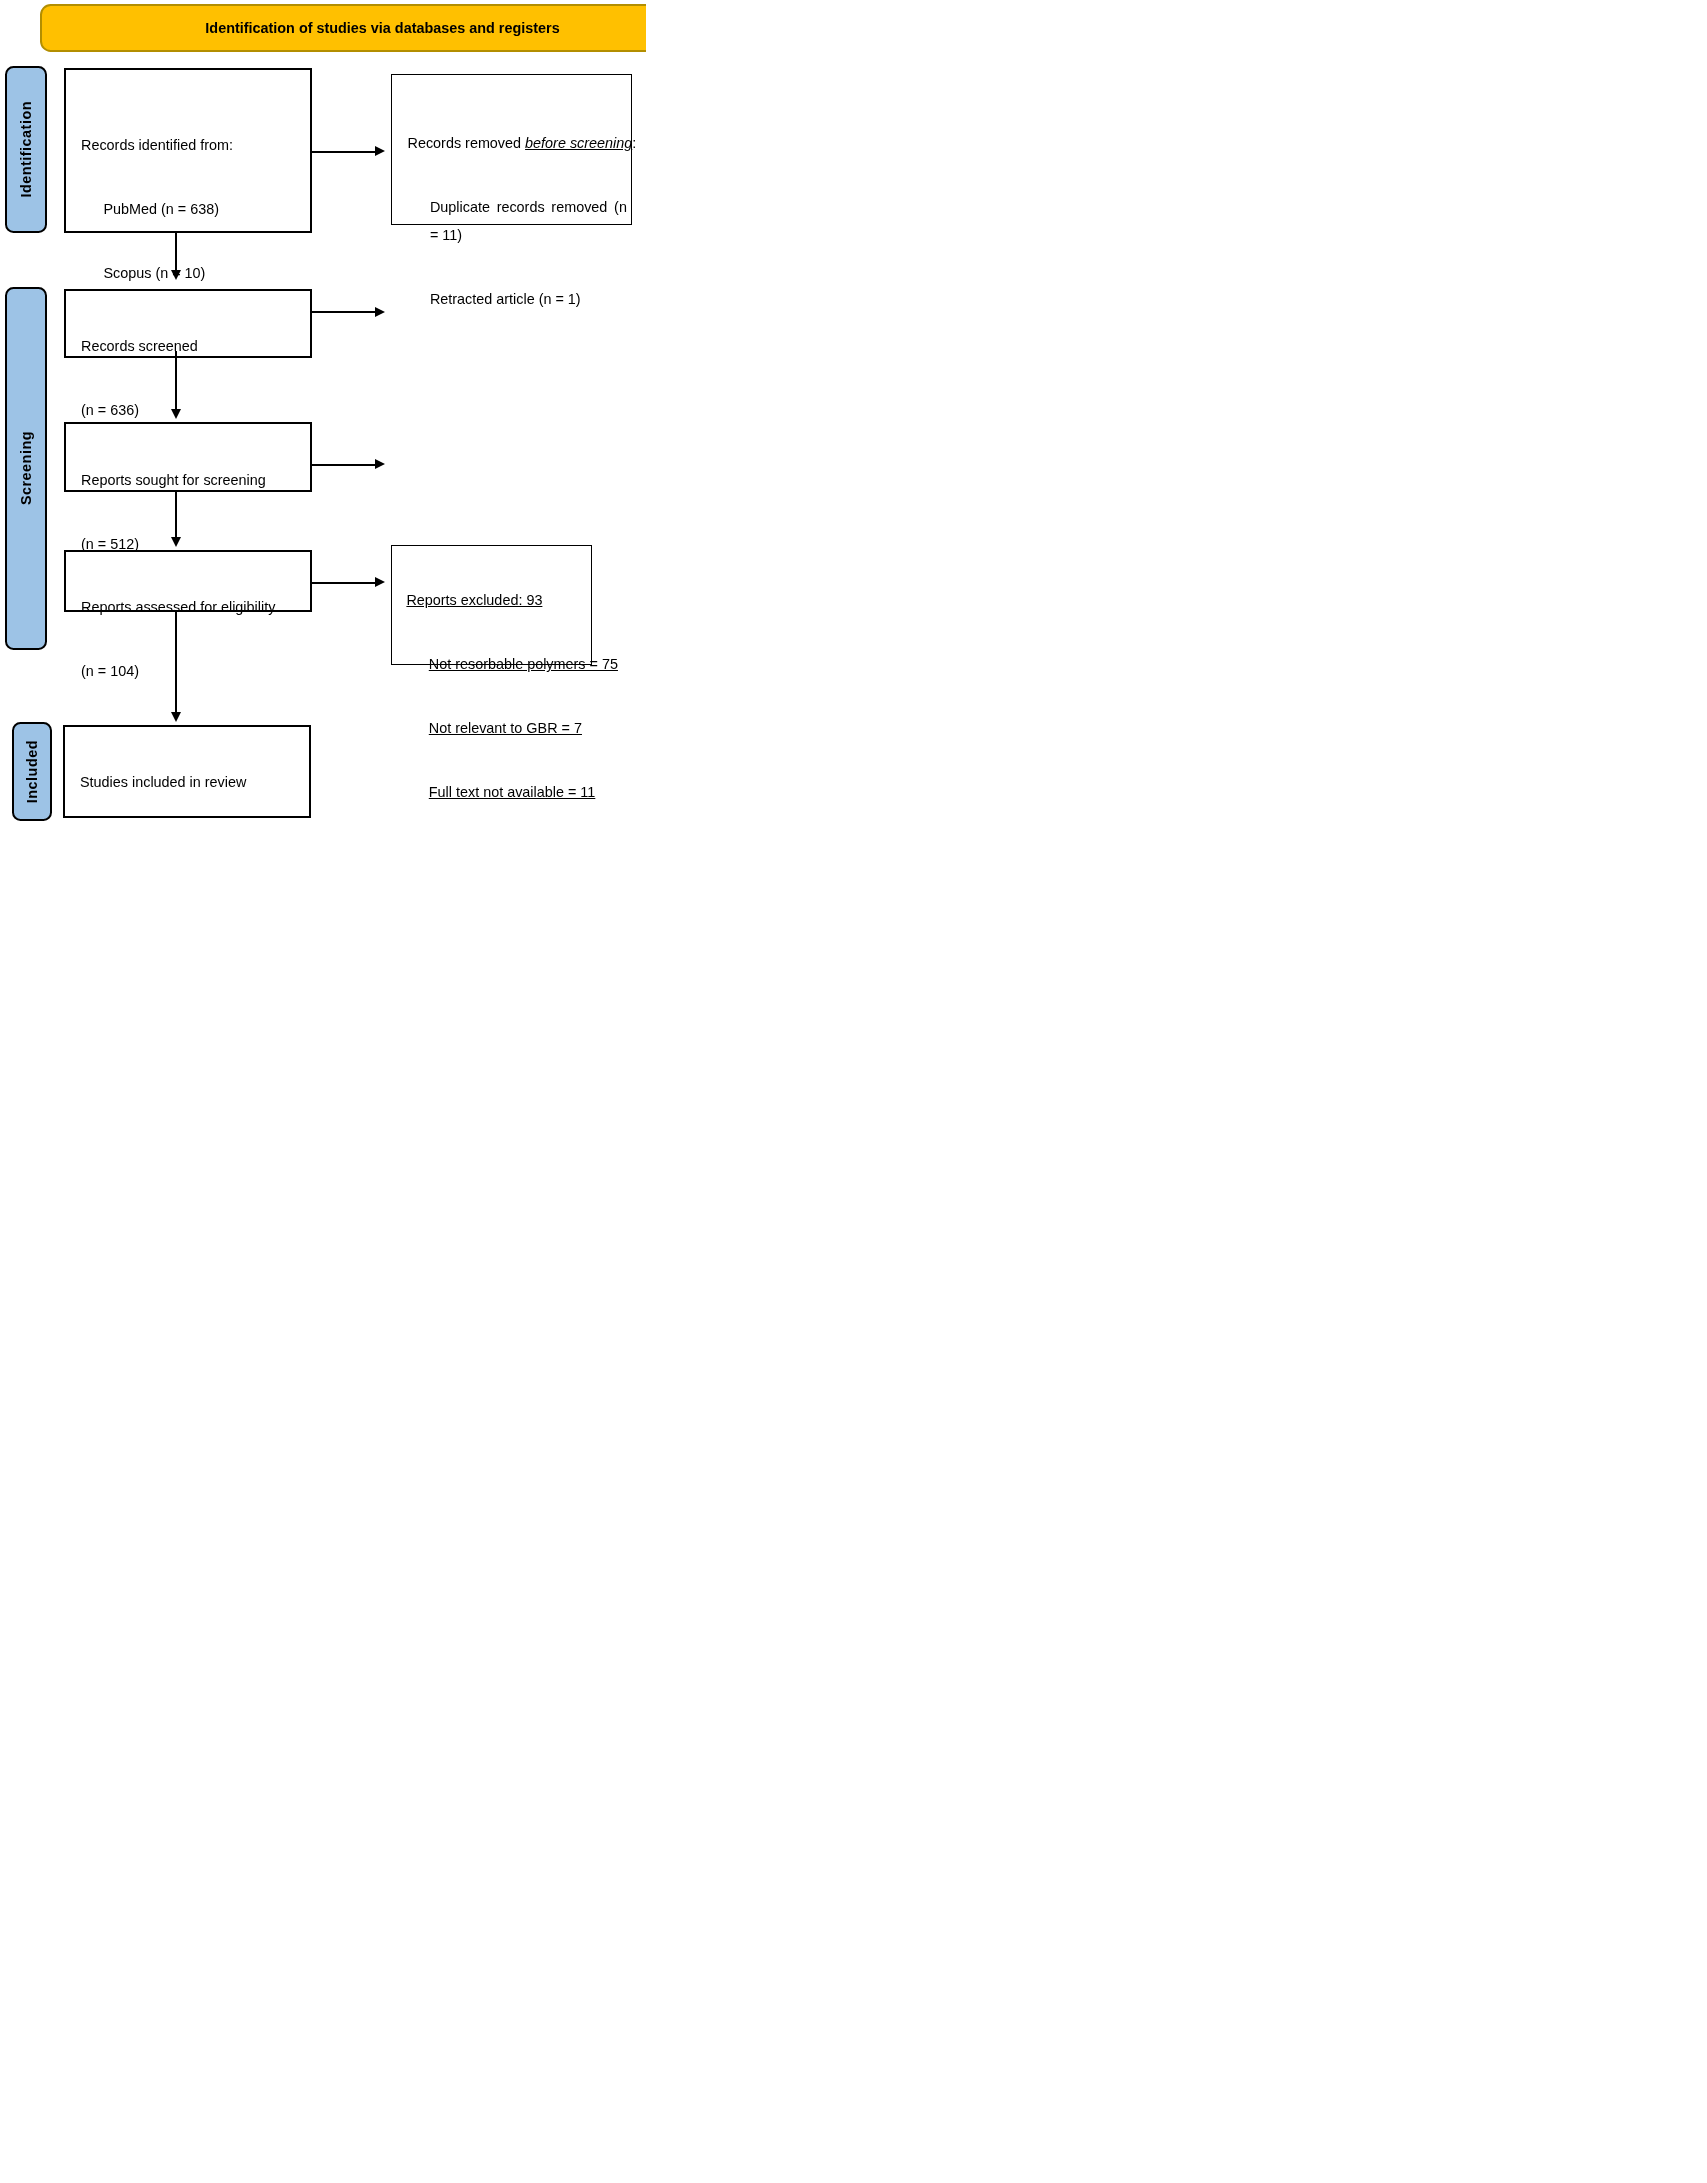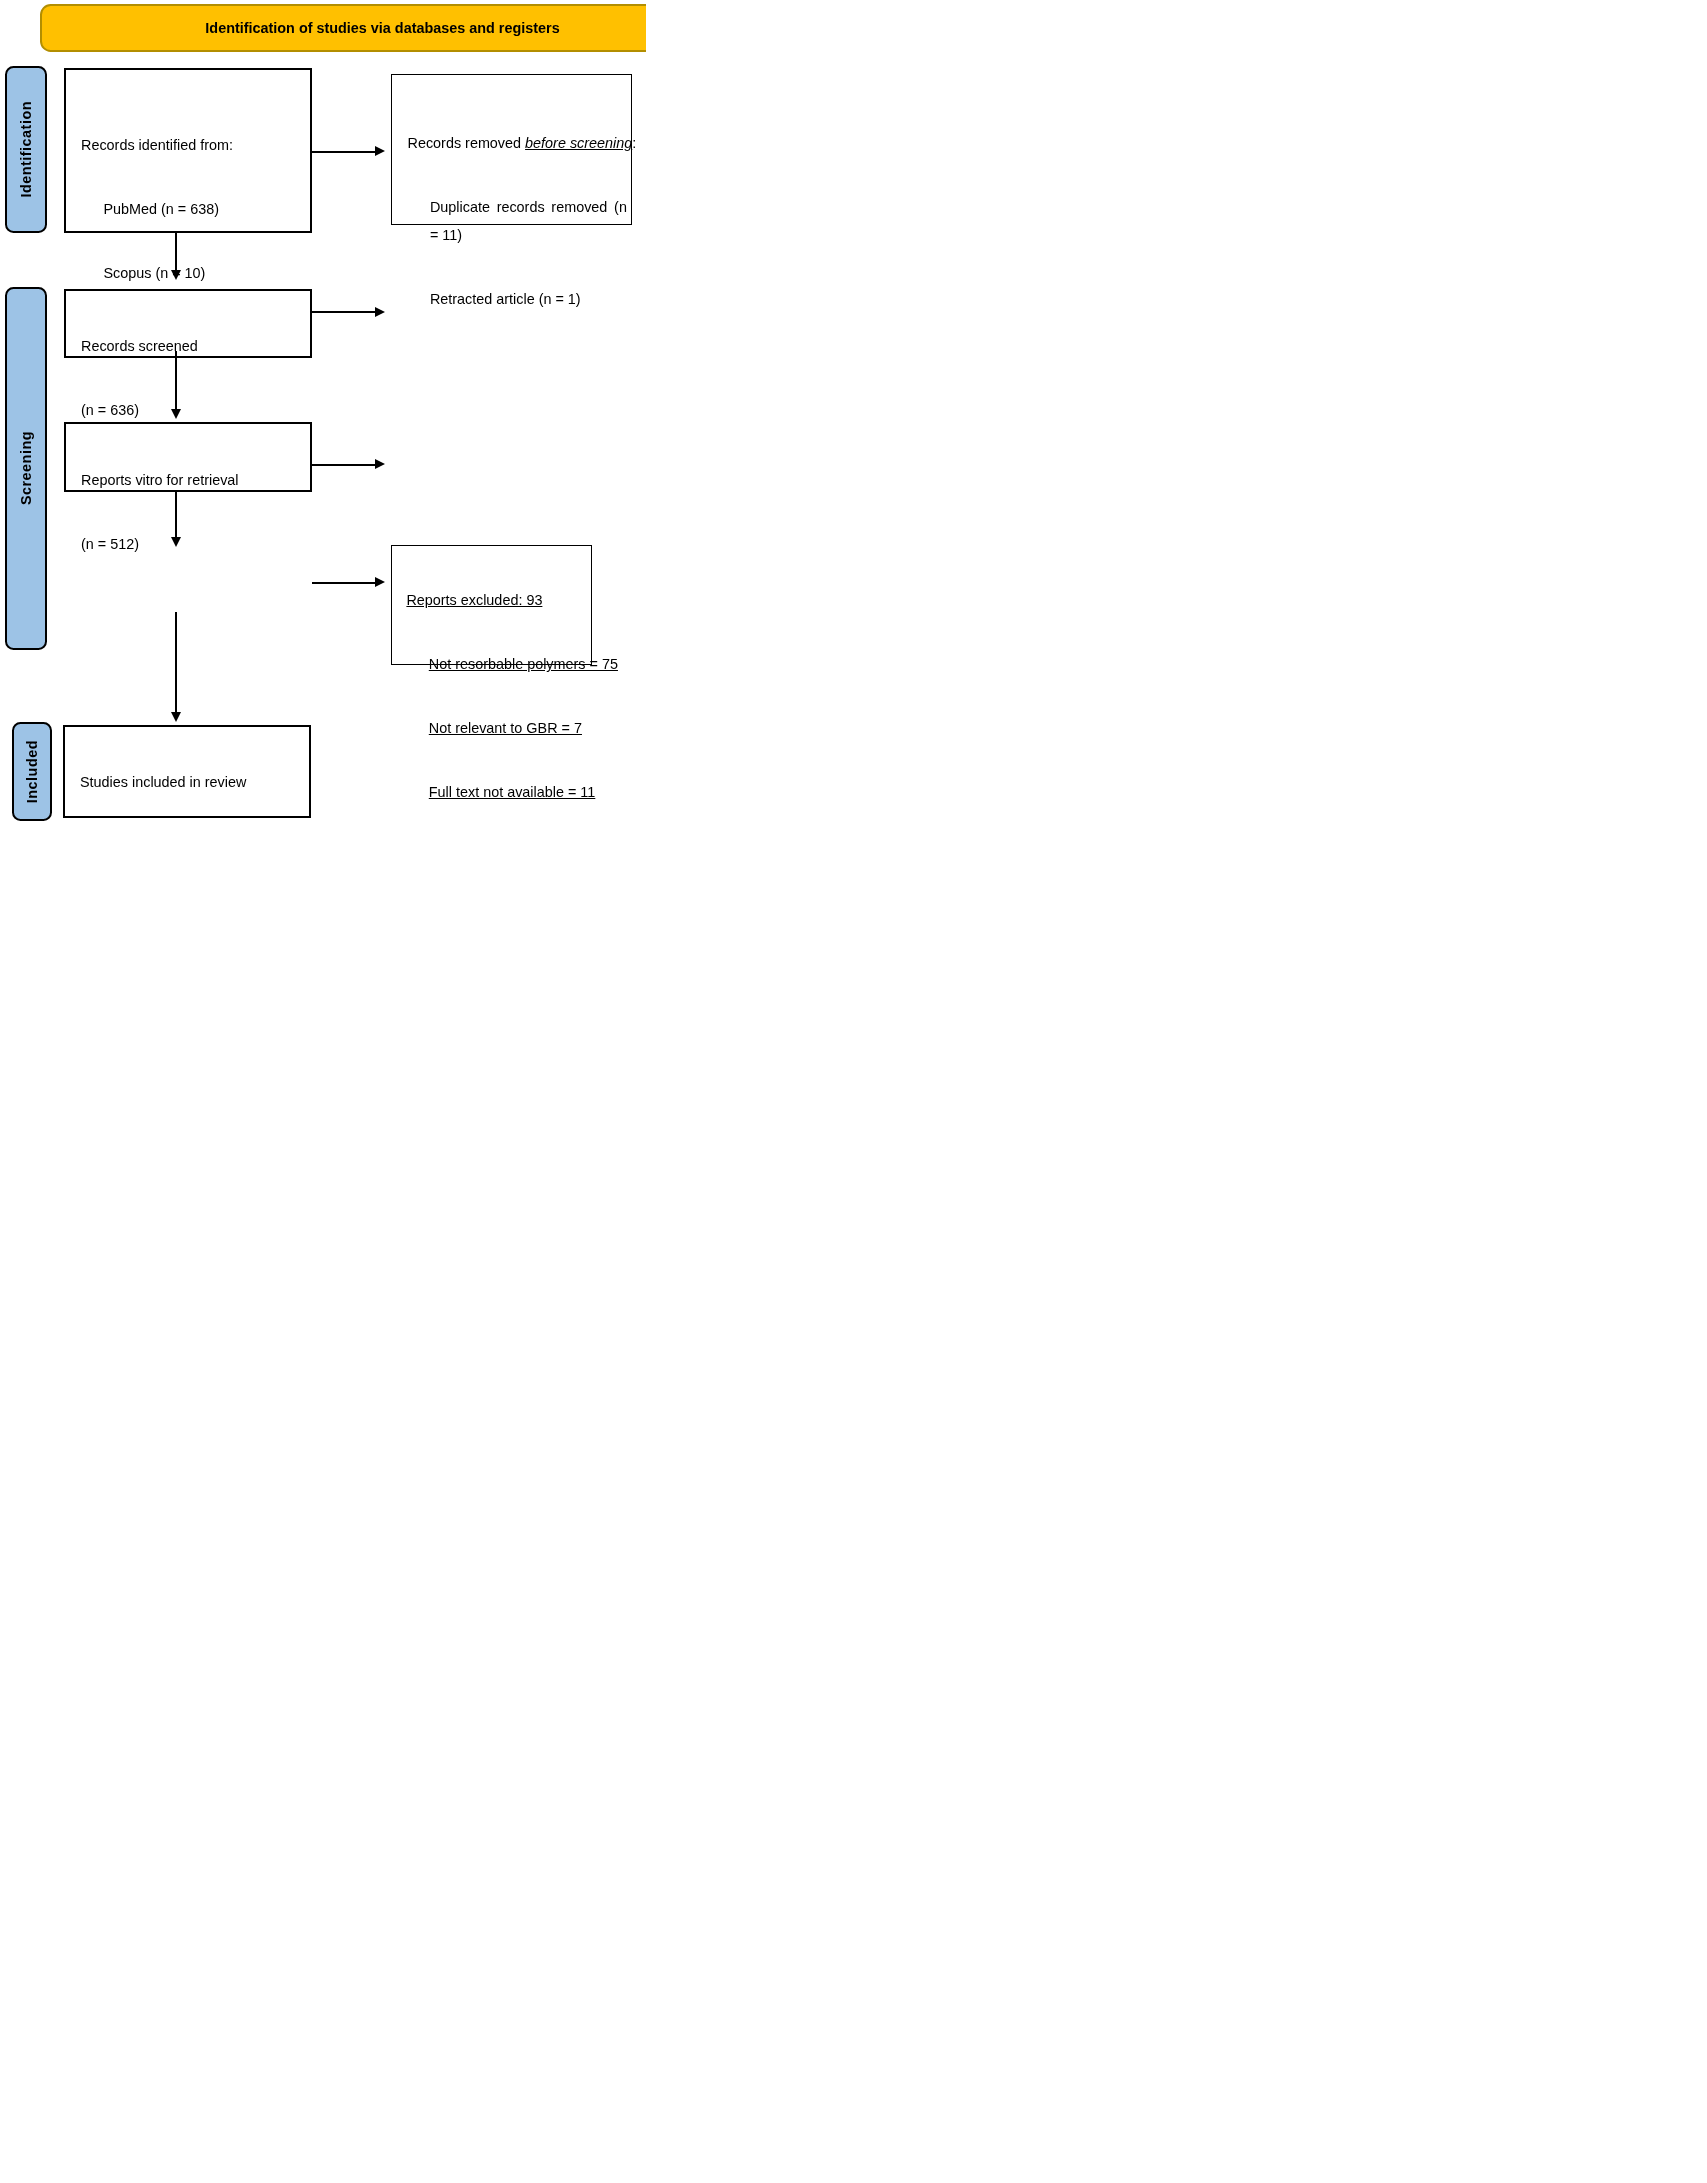--- a/index.html
+++ b/index.html
@@ -80,24 +80,28 @@
     <div class="line indent">Scopus (n = 10)</div>
     <div class="line indent">Cochrane (n = 0)</div>
   </div>
 
   <div class="box b2">
     <div class="line">Records screened</div>
     <div class="line">(n = 636)</div>
   </div>
 
   <div class="box b3">
-    <div class="line">Reports vitro for retrieval</div>
+    <div class="line">Reports sought for screening</div>
     <div class="line">(n = 512)</div>
   </div>
 
+  <div class="box b4">
+    <div class="line">Reports assessed for eligibility</div>
+    <div class="line">(n = 104)</div>
+  </div>
 
   <div class="box b5">
     <div class="line">Studies included in review</div>
     <div class="line">(n = 11)</div>
   </div>
 
   <div class="box right r1">
     <div class="line"><span>Records removed </span><span class="it">before screening</span><span>:</span></div>
     <div class="line indent dup">Duplicate records removed (n = 11)</div>
     <div class="line indent">Retracted article (n = 1)</div>

